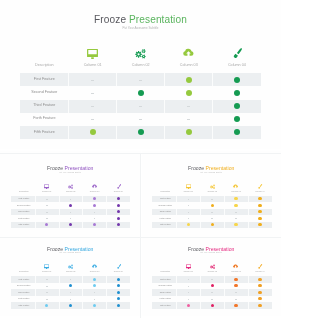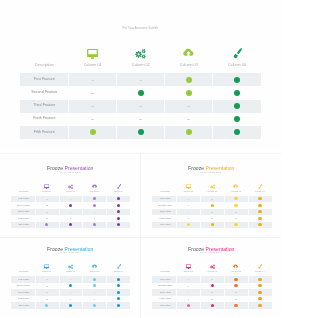--- a/index.html
+++ b/index.html
@@ -19,20 +19,21 @@
   .dot{position:absolute;border-radius:50%;}
   .dash{position:absolute;background:#d5d9db;}
   .vline{position:absolute;background:#f2f4f5;}
   .gapline{position:absolute;background:#f1f3f4;}
 </style>
 </head>
 <body>
 
 <div class="page">
     <div class="slide" style="left: 0px; top: 0px; width: 281px; height: 149px;">
+      <div class="title" style="position: absolute; left: 0px; top: 13.6px; width: 281px; font-size: 10.1px; line-height: 12.12px; letter-spacing: 0.1px;"><span>Frooze </span><span style="color: rgb(90, 180, 94);">Presentation</span></div>
       <div class="sub" style="position: absolute; left: 0px; top: 26.8px; width: 281px; font-size: 3px; line-height: 3.9px; letter-spacing: 0px;">Put Your Awesome Subtitle</div>
       <span class="ico" style="left: 87.1375px; top: 47.5px; width: 11px; height: 11px; color: rgb(149, 201, 62); fill: rgb(149, 201, 62);">
         <svg viewBox="0 0 24 24" width="11" height="11" style="fill: rgb(149, 201, 62); display: block;">
           <path d="M1.4 2.2h21.2a1.3 1.3 0 0 1 1.3 1.3v14.8a1.3 1.3 0 0 1-1.3 1.3H1.4A1.3 1.3 0 0 1 .1 18.3V3.5a1.3 1.3 0 0 1 1.3-1.3zM2.8 4.6v8.8h18.4V4.6H2.8zM9.2 20.2h5.6V24H9.2z"></path>
         </svg>
       </span>
       <span class="ico" style="left: 135.213px; top: 47.5px; width: 11px; height: 11px; color: rgb(21, 155, 82); fill: rgb(21, 155, 82);">
         <svg viewBox="0 0 24 24" width="11" height="11" style="fill: rgb(21, 155, 82); display: block;">
           <path d="M15.0 12.3L15.0 15.3L13.0 14.9L12.2 16.7L14.0 17.9L11.9 20.0L10.7 18.2L8.9 19.0L9.3 21.0L6.3 21.0L6.7 19.0L4.9 18.2L3.7 20.0L1.6 17.9L3.4 16.7L2.6 14.9L0.6 15.3L0.6 12.3L2.6 12.7L3.4 10.9L1.6 9.7L3.7 7.6L4.9 9.4L6.7 8.6L6.3 6.6L9.3 6.6L8.9 8.6L10.7 9.4L11.9 7.6L14.0 9.7L12.2 10.9L13.0 12.7ZM10.2 13.8A2.4 2.4 0 0 0 5.4 13.8A2.4 2.4 0 0 0 10.2 13.8Z M23.1 5.5L23.1 8.1L21.8 7.7L21.0 8.9L22.1 9.9L19.9 11.2L19.5 9.8L18.1 9.8L17.7 11.2L15.5 9.9L16.6 8.9L15.8 7.7L14.5 8.1L14.5 5.5L15.8 5.9L16.6 4.7L15.5 3.7L17.7 2.4L18.1 3.8L19.5 3.8L19.9 2.4L22.1 3.7L21.0 4.7L21.8 5.9ZM20.1 6.8A1.3 1.3 0 0 0 17.5 6.8A1.3 1.3 0 0 0 20.1 6.8Z M23.1 17.3L23.1 19.9L21.8 19.5L21.0 20.7L22.1 21.7L19.9 23.0L19.5 21.6L18.1 21.6L17.7 23.0L15.5 21.7L16.6 20.7L15.8 19.5L14.5 19.9L14.5 17.3L15.8 17.7L16.6 16.5L15.5 15.5L17.7 14.2L18.1 15.6L19.5 15.6L19.9 14.2L22.1 15.5L21.0 16.5L21.8 17.7ZM20.1 18.6A1.3 1.3 0 0 0 17.5 18.6A1.3 1.3 0 0 0 20.1 18.6Z"></path>
         </svg>

